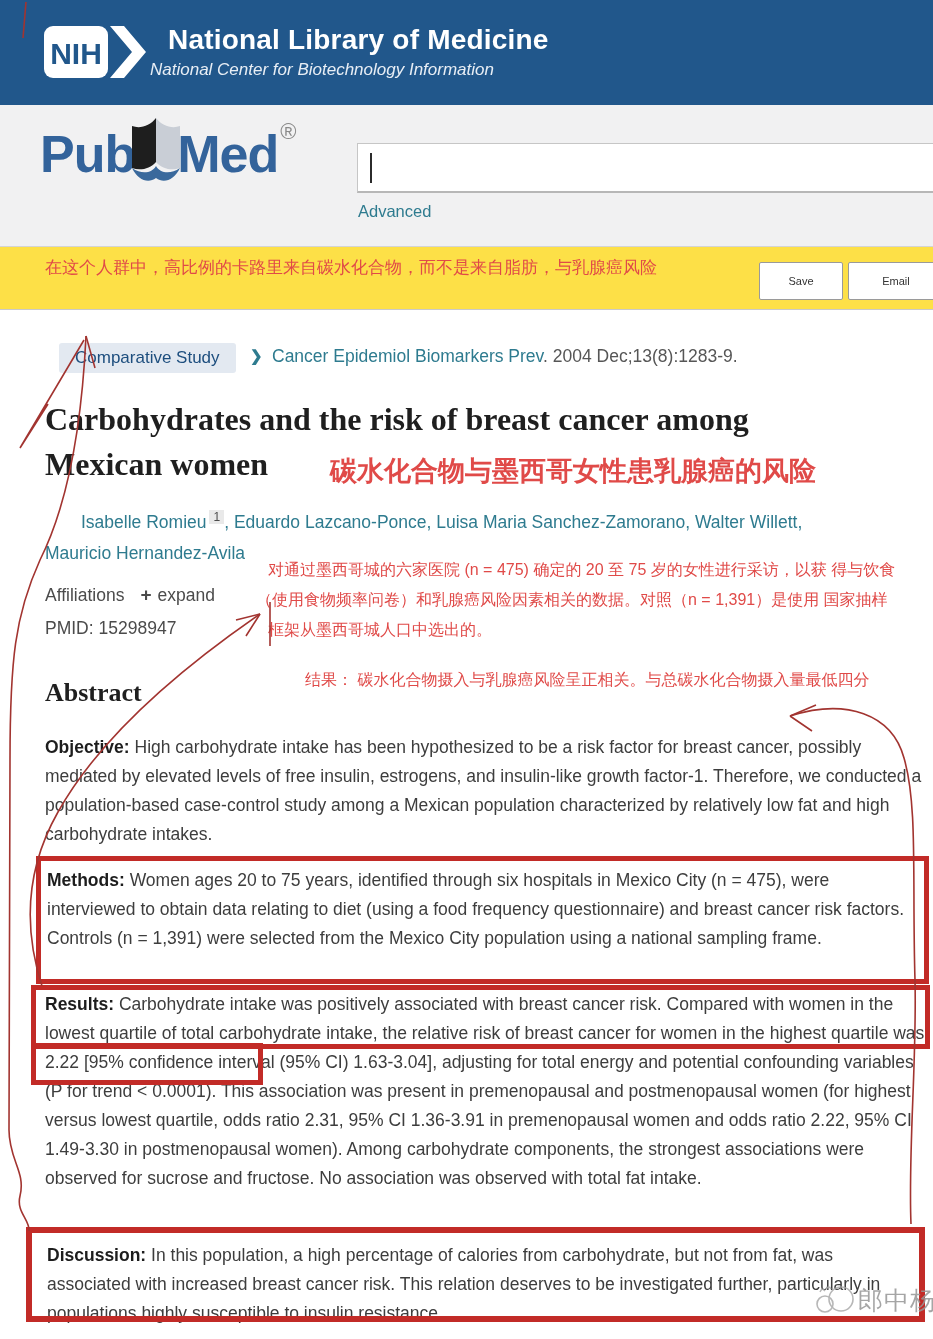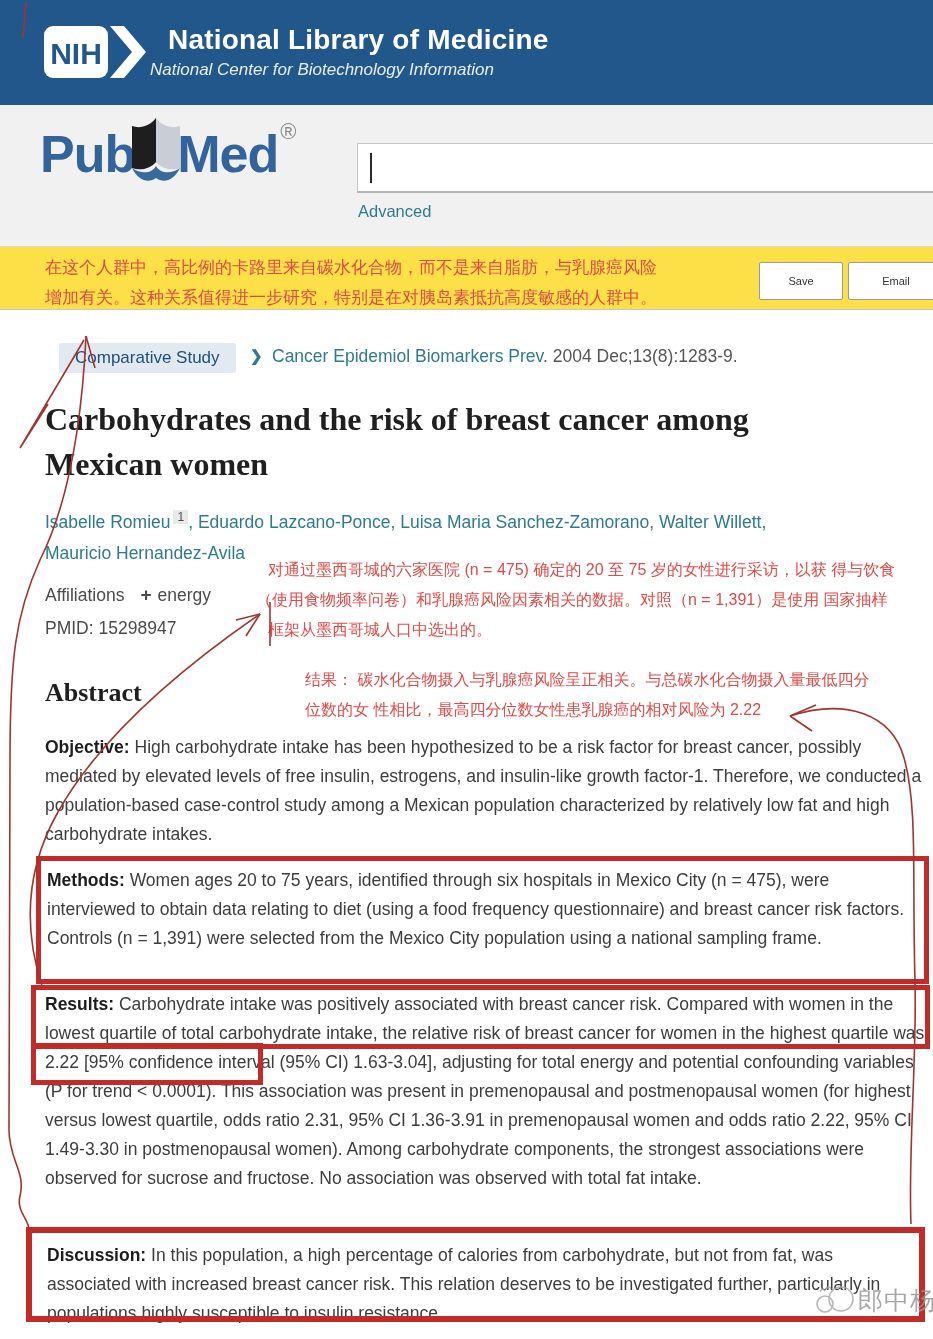--- a/index.html
+++ b/index.html
@@ -46,21 +46,21 @@
          font-size:17px;padding:5px 16px;border-radius:3px;cursor:pointer;}
   .cite-chevron{position:absolute;left:250px;top:347px;color:var(--link-teal);font-size:15px;font-weight:700;}
   .citation{position:absolute;left:272px;top:346px;font-size:17.5px;}
   .citation .journal{color:var(--link-teal);cursor:pointer;}
   .citation .tail{color:#565656;}
   .title-line{position:absolute;left:45px;font-family:"Liberation Serif","DejaVu Serif",serif;
               font-weight:700;font-size:32px;color:#1f1f1f;white-space:nowrap;}
   .title-line.t1{top:401px;} .title-line.t2{top:446px;}
   .zh-title{position:absolute;left:330px;top:453px;color:var(--chinese-red);font-size:27px;font-weight:700;white-space:nowrap;}
   .authors{position:absolute;left:45px;color:var(--link-teal);font-size:17.5px;white-space:nowrap;}
-  .authors.a1{top:512px;} .authors.a2{top:543px;}
+  .authors.a1{top:512px;margin-left:36px;} .authors.a2{top:543px;}
   .authors .sup{font-size:12px;background:#e9e9e9;padding:0 4px;position:relative;top:-7px;margin-left:3px;color:#4d4d4d;}
   .affil-row{position:absolute;left:45px;top:584px;color:#4b4b4b;font-size:17.5px;}
   .affil-row .plus{font-weight:700;font-size:19px;margin:0 6px 0 16px;cursor:pointer;}
   .affil-row .expand{cursor:pointer;}
   .pmid-row{position:absolute;left:45px;top:618px;color:#4b4b4b;font-size:17.5px;}
   .zh-block{position:absolute;color:var(--chinese-red);font-size:16px;white-space:nowrap;}
   .zh-m1{left:268px;top:560px;} .zh-m2{left:256px;top:590px;} .zh-m3{left:268px;top:620px;}
   .zh-r1{left:305px;top:670px;} .zh-r2{left:305px;top:700px;}
   .abstract-h{position:absolute;left:45px;top:678px;font-family:"Liberation Serif","DejaVu Serif",serif;
               font-weight:700;font-size:26px;color:#1f1f1f;}
@@ -112,54 +112,53 @@
       <span class="pubmed-word">Med</span>
       <span class="pubmed-reg">®</span>
     </div>
     <input class="search-input" type="text" value="" style="">
     <div class="search-caret"></div>
     <a class="advanced-link">Advanced</a>
   </section>
 
   <section class="action-bar">
     <div class="zh-note l1">在这个人群中，高比例的卡路里来自碳水化合物，而不是来自脂肪，与乳腺癌风险</div>
-    <div class="zh-note l2">增加有关。这种关系值得进一步研究，特别是在对胰岛素抵抗高度敏感的人群中。</div>
     <button class="btn save">Save</button>
     <button class="btn email">Email</button>
   </section>
 
   <div class="badge">Comparative Study</div>
   <span class="cite-chevron">❯</span>
   <div class="citation">
     <span class="journal">Cancer Epidemiol Biomarkers Prev</span><span class="tail">. 2004 Dec;13(8):1283-9.</span>
   </div>
 
   <h1 class="title-line t1">Carbohydrates and the risk of breast cancer among</h1>
   <h1 class="title-line t2">Mexican women</h1>
+  <div class="zh-title">碳水化合物与墨西哥女性患乳腺癌的风险</div>
 
   <div class="authors a1">
     <span>Isabelle Romieu</span><span class="sup">1</span><span>, Eduardo Lazcano-Ponce, Luisa Maria Sanchez-Zamorano, Walter Willett,</span>
   </div>
   <div class="authors a2">
     <span>Mauricio Hernandez-Avila</span>
   </div>
 
   <div class="affil-row">
-    <span>Affiliations</span><span class="plus">+</span><span class="expand">energy</span>
+    <span>Affiliations</span><span class="plus">+</span><span class="expand">expand</span>
   </div>
   <div class="pmid-row">
     <span>PMID:</span>
     <span>15298947</span>
   </div>
 
   <div class="zh-block zh-m1">对通过墨西哥城的六家医院 (n = 475) 确定的 20 至 75 岁的女性进行采访，以获 得与饮食</div>
   <div class="zh-block zh-m2">（使用食物频率问卷）和乳腺癌风险因素相关的数据。对照（n = 1,391）是使用 国家抽样</div>
   <div class="zh-block zh-m3">框架从墨西哥城人口中选出的。</div>
   <div class="zh-block zh-r1">结果： 碳水化合物摄入与乳腺癌风险呈正相关。与总碳水化合物摄入量最低四分</div>
-  <div class="zh-block zh-r2">位数的女 性相比，最高四分位数女性患乳腺癌的相对风险为 2.22</div>
 
   <h2 class="abstract-h">Abstract</h2>
 
   <p class="para objective"><b>Objective:</b><span> High carbohydrate intake has been hypothesized to be a risk factor for breast cancer, possibly mediated by elevated levels of free insulin, estrogens, and insulin-like growth factor-1. Therefore, we conducted a population-based case-control study among a Mexican population characterized by relatively low fat and high carbohydrate intakes.</span></p>
 
   <p class="para methods"><b>Methods:</b><span> Women ages 20 to 75 years, identified through six hospitals in Mexico City (n = 475), were interviewed to obtain data relating to diet (using a food frequency questionnaire) and breast cancer risk factors. Controls (n = 1,391) were selected from the Mexico City population using a national sampling frame.</span></p>
 
   <p class="para results"><b>Results:</b><span> Carbohydrate intake was positively associated with breast cancer risk. Compared with women in the lowest quartile of total carbohydrate intake, the relative risk of breast cancer for women in the highest quartile was 2.22 [95% confidence interval (95% CI) 1.63-3.04], adjusting for total energy and potential confounding variables (P for trend &lt; 0.0001). This association was present in premenopausal and postmenopausal women (for highest versus lowest quartile, odds ratio 2.31, 95% CI 1.36-3.91 in premenopausal women and odds ratio 2.22, 95% CI 1.49-3.30 in postmenopausal women). Among carbohydrate components, the strongest associations were observed for sucrose and fructose. No association was observed with total fat intake.</span></p>
 
   <p class="para discussion"><b>Discussion:</b><span> In this population, a high percentage of calories from carbohydrate, but not from fat, was associated with increased breast cancer risk. This relation deserves to be investigated further, particularly in populations highly susceptible to insulin resistance.</span></p>

